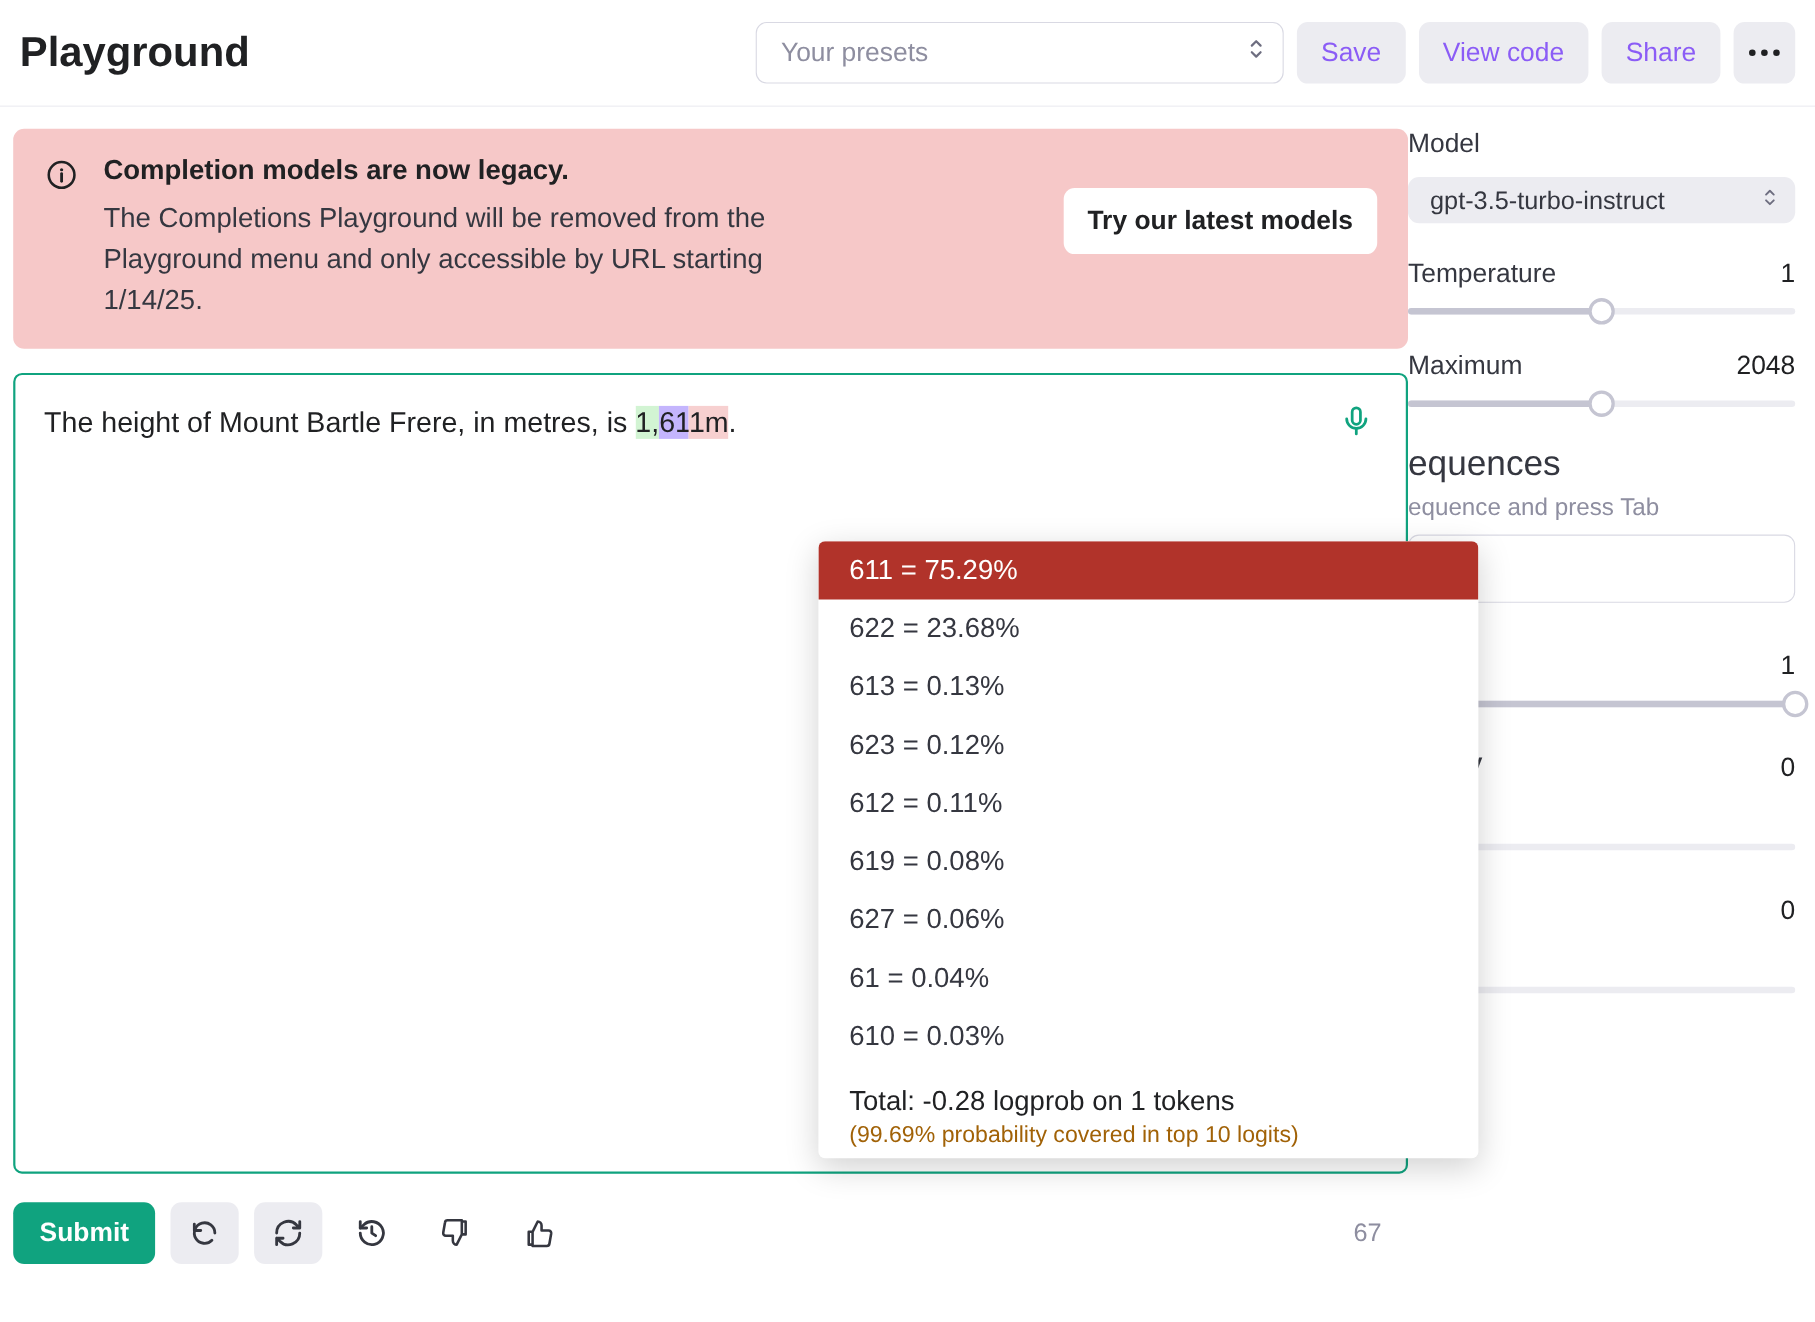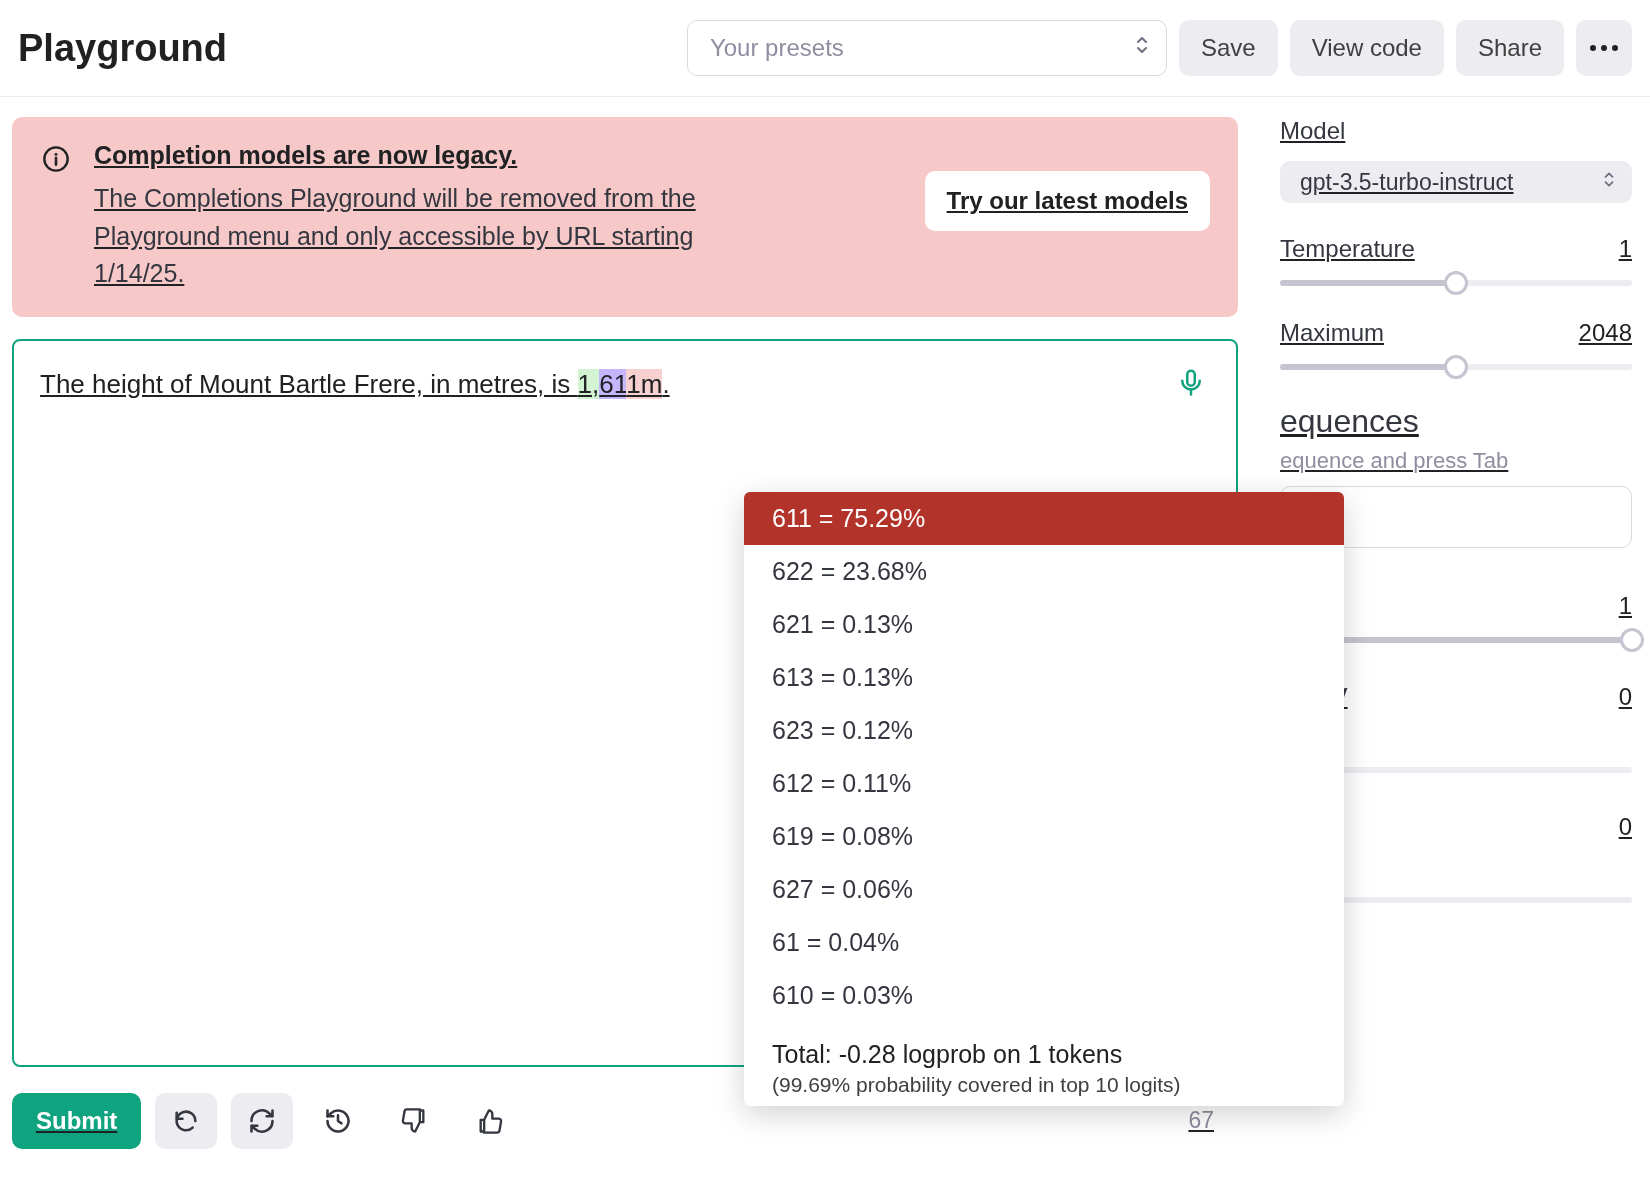--- a/index.html
+++ b/index.html
@@ -46,38 +46,36 @@
     top: 50%;
     transform: translateY(-50%);
     color: #6e6e80;
   }
   .btn {
     height: 56px;
     padding: 0 22px;
     border: none;
     border-radius: 10px;
     background: #ececf1;
-    color: #404040;
+    color: #8b5cf6;
     font-size: 24px;
     font-weight: 500;
     cursor: pointer;
     display: flex;
     align-items: center;
     justify-content: center;
   }
   .btn-icon-only { width: 56px; padding: 0; }
   .dots { display: flex; gap: 5px; }
   .dots span { width: 6px; height: 6px; background: #202123; border-radius: 50%; }
 
   
   .main {
     display: flex;
     padding: 20px 18px 0 12px;
-    gap: 42px;
-    text-decoration: underline;
   }
   .left-col { flex: 1; display: flex; flex-direction: column; }
   .right-col { width: 352px; flex: 0 0 352px; }
 
   
   .warning {
     background: #f6c8c8;
     border-radius: 10px;
     padding: 24px 28px 24px 30px;
     display: flex;
@@ -140,21 +138,21 @@
     color: #353740;
   }
   .logprob-row.selected {
     background: #b1332a;
     color: #fff;
   }
   .logprob-footer {
     padding: 18px 28px 9px 28px;
   }
   .logprob-footer .total { font-size: 25px; color: #202123; margin-bottom: 4px; }
-  .logprob-footer .coverage { font-size: 21px; color: #404040; }
+  .logprob-footer .coverage { font-size: 21px; color: #a16207; }
 
   
   .action-bar {
     display: flex;
     align-items: center;
     gap: 14px;
     margin-top: 26px;
   }
   .submit-btn {
     background: #10a37f;
@@ -442,21 +440,20 @@
       </div>
     </div>
 
   </div>
 </div>
 
 <div class="logprob-popup">
   <div id="logprob-rows">
       <div class="logprob-row selected">611 = 75.29%</div>
       <div class="logprob-row">622 = 23.68%</div>
-      <div class="logprob-row">621 = 0.13%</div>
       <div class="logprob-row">613 = 0.13%</div>
       <div class="logprob-row">623 = 0.12%</div>
       <div class="logprob-row">612 = 0.11%</div>
       <div class="logprob-row">619 = 0.08%</div>
       <div class="logprob-row">627 = 0.06%</div>
       <div class="logprob-row">61 = 0.04%</div>
       <div class="logprob-row">610 = 0.03%</div>
     </div>
   <div class="logprob-footer">
     <div class="total">Total: -0.28 logprob on 1 tokens</div>

